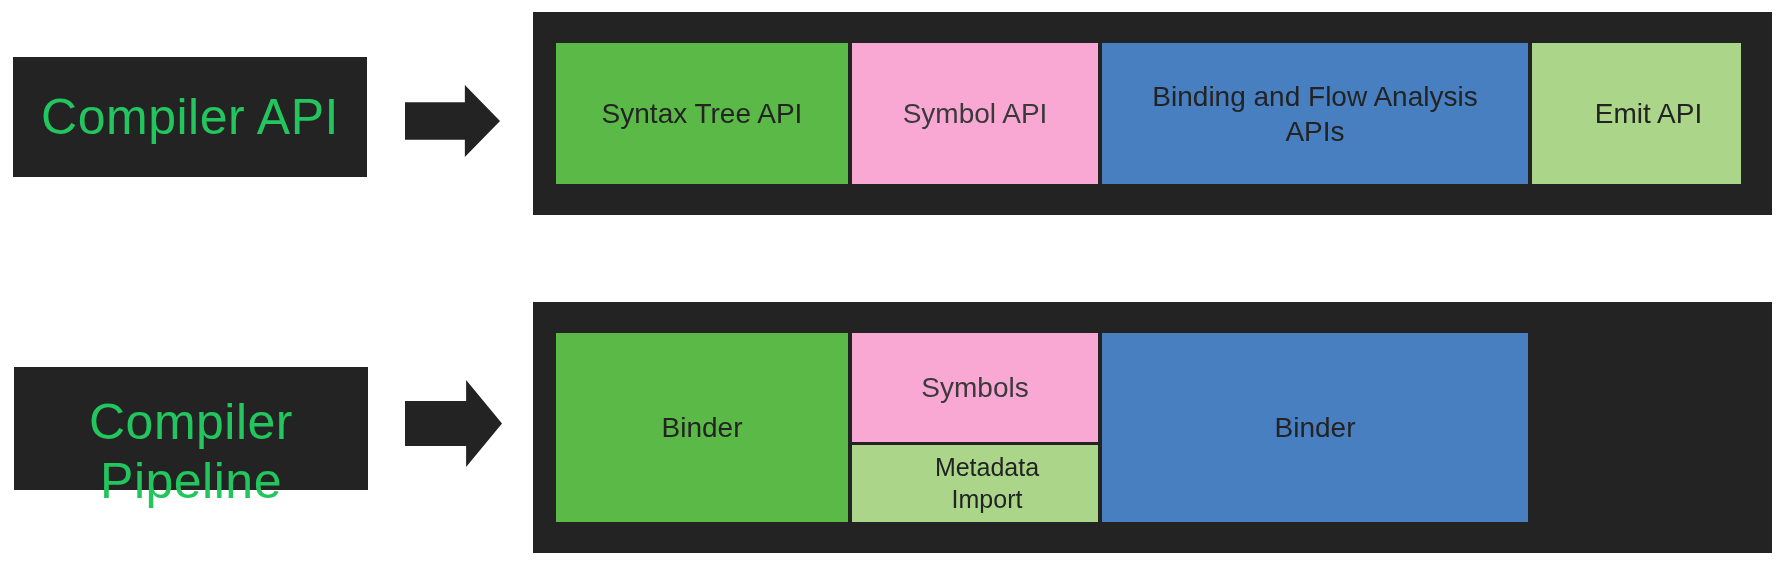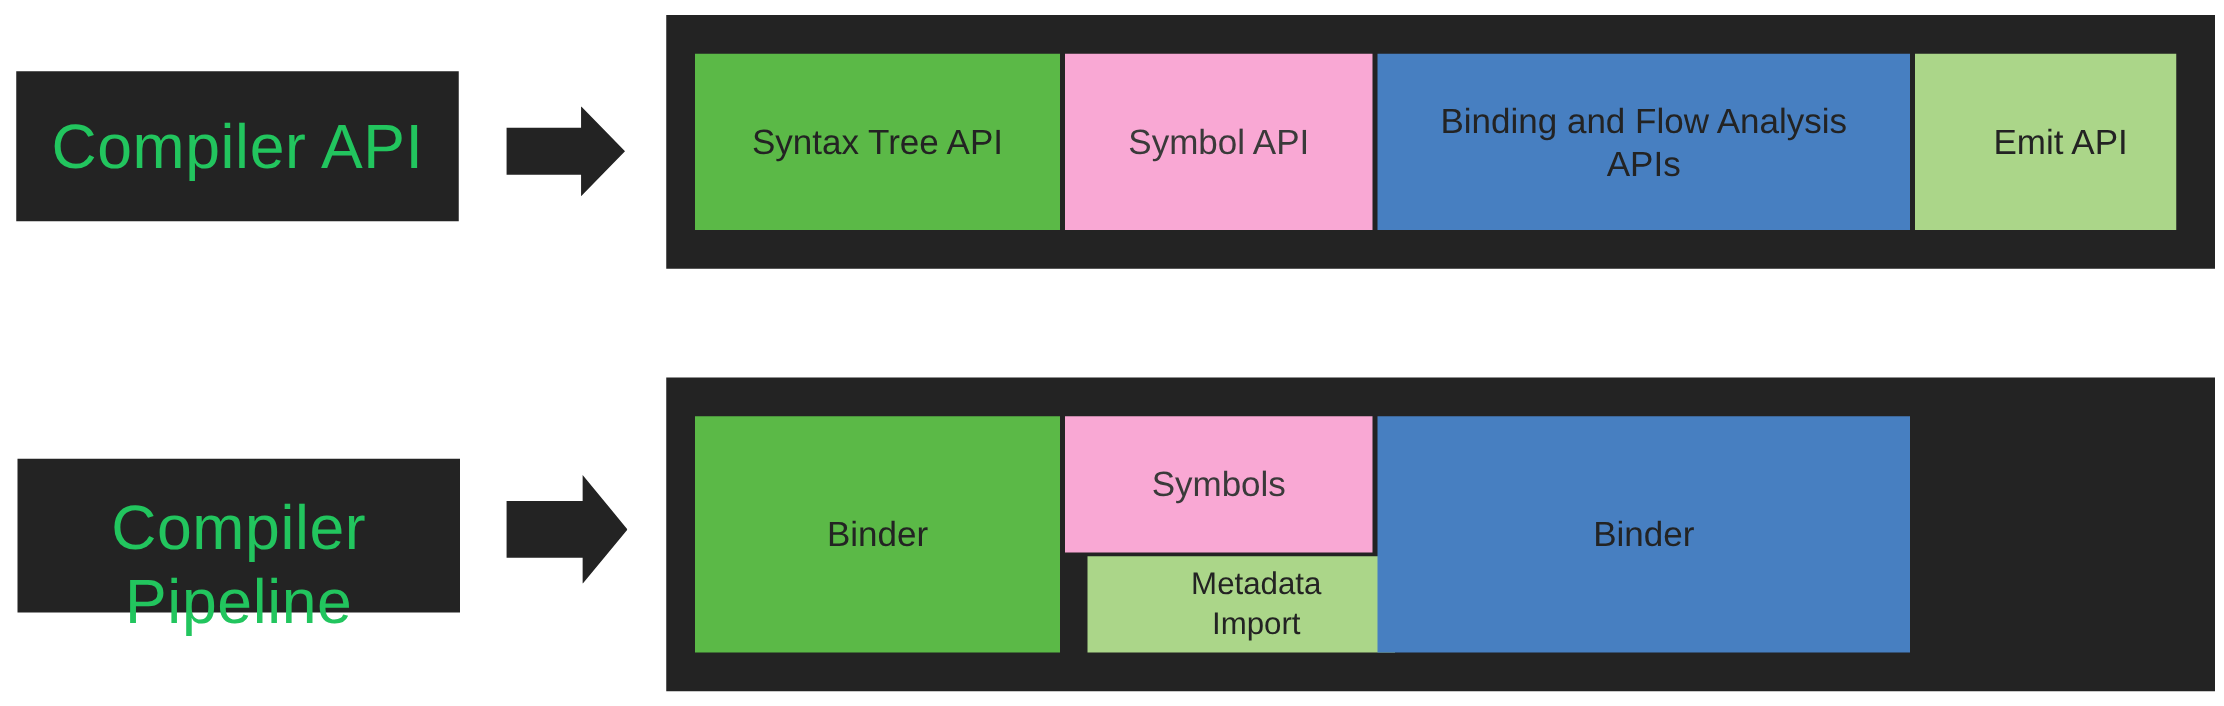--- a/index.html
+++ b/index.html
@@ -54,21 +54,21 @@
   .w-col1{width:292px;}
   .w-col2{width:246px;}
   .w-col3{width:426px;}
   .w-col4{width:209px;}
   .stack{
     display:flex;flex-direction:column;gap:3px;
     flex:0 0 auto;height:100%;border-radius:31px;
   }
   .stack .cell{width:100%;}
   .stack-top{height:109px;}
-  .stack-bottom{flex:1 1 auto;font-size:25px;margin-left:18px;}
+  .stack-bottom{flex:1 1 auto;font-size:25px;}
   .wrap-binding{display:inline-block;max-width:380px;}
   .wrap-metadata{display:inline-block;max-width:120px;}
 </style>
 </head>
 <body>
 
 <div class="canvas">
 
   <div class="label-box" style="left:13px;top:57px;width:354px;height:120px;">
     <span>Compiler API</span>

